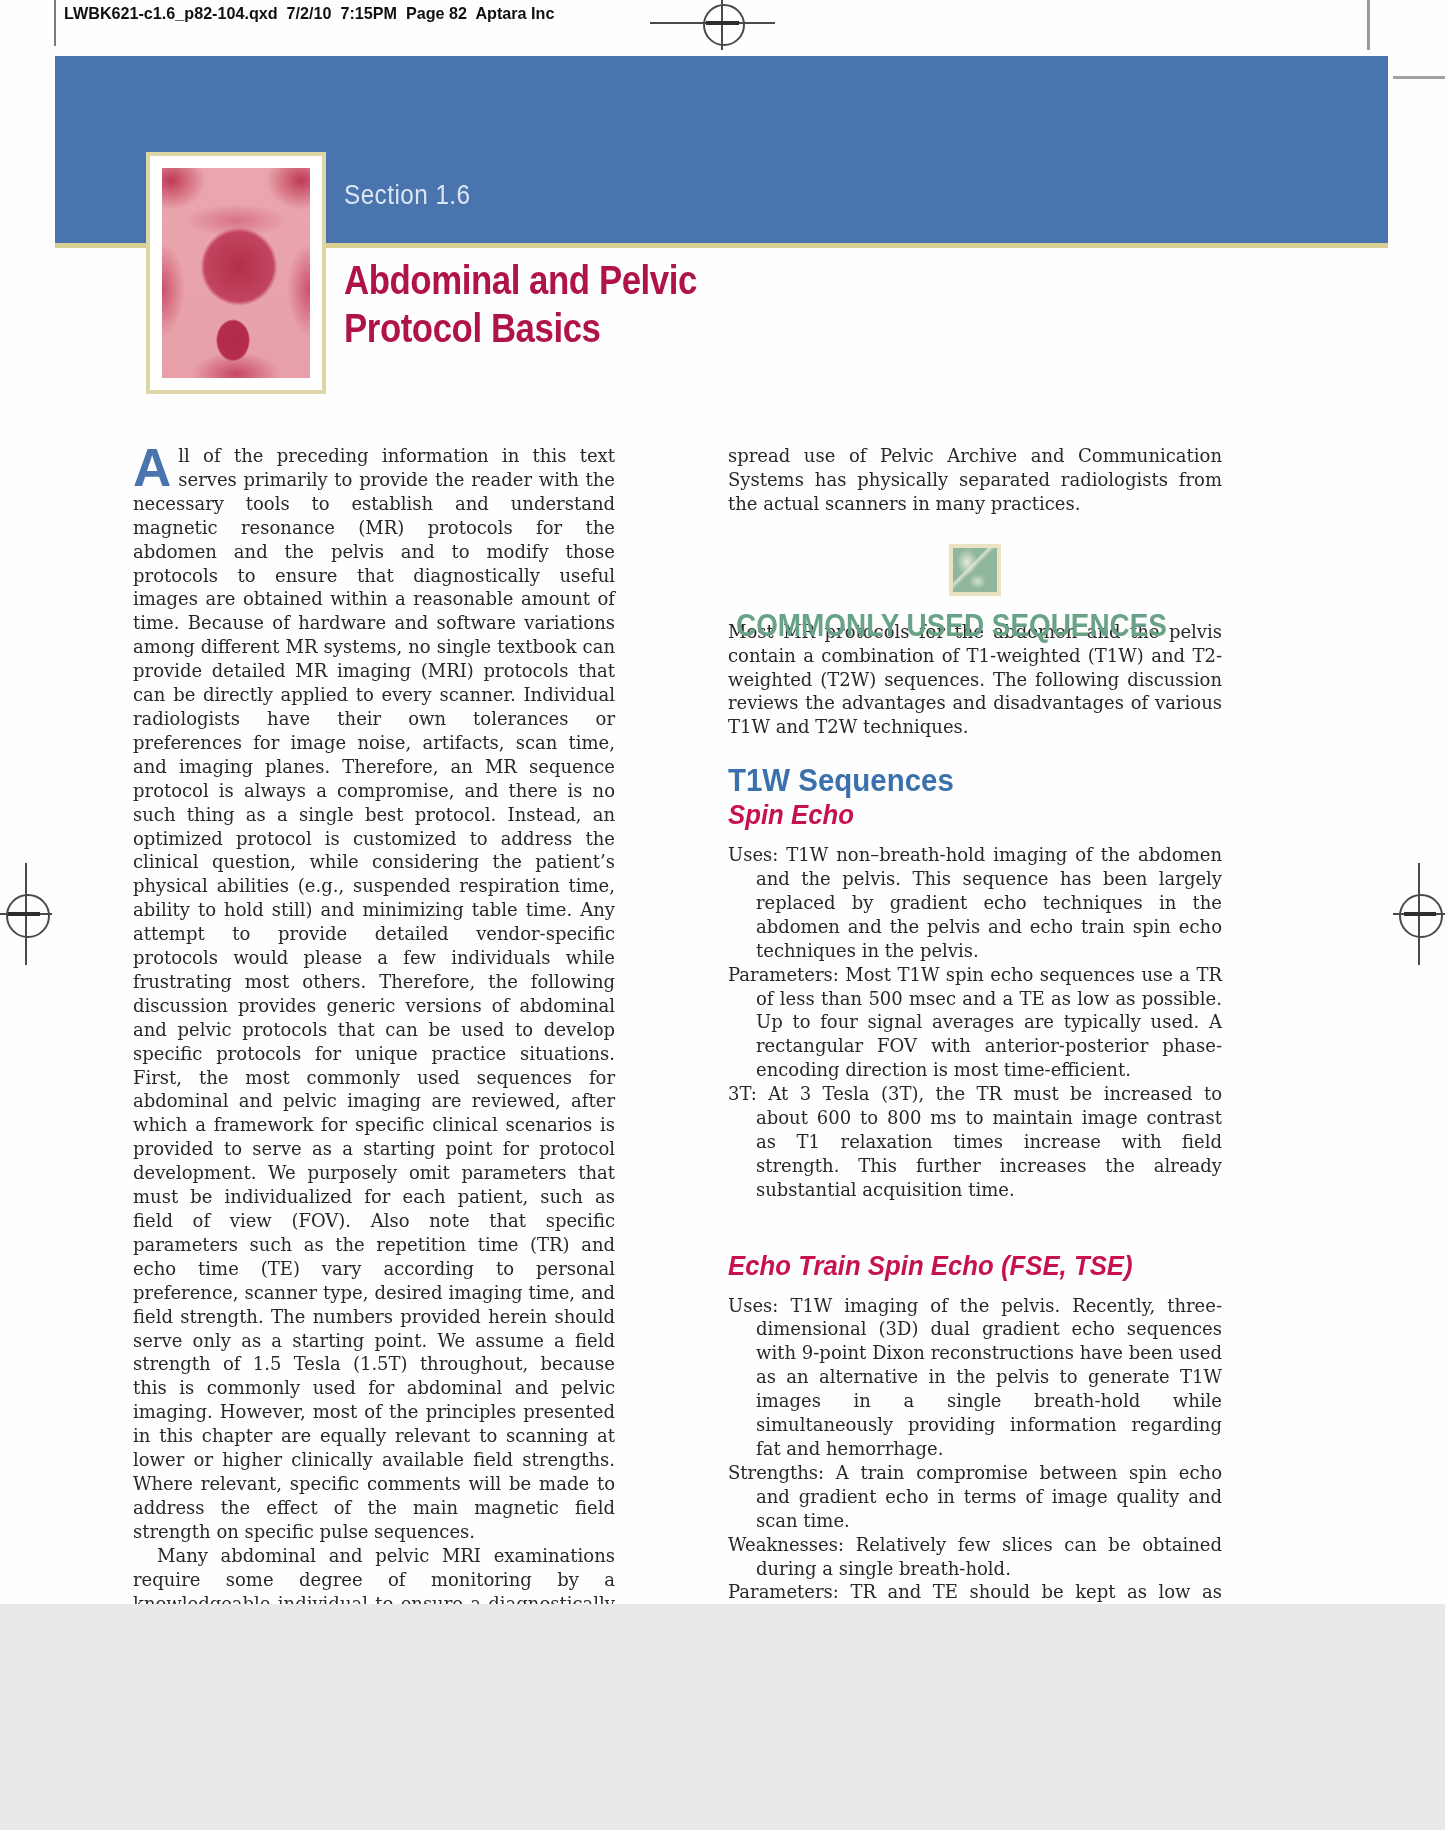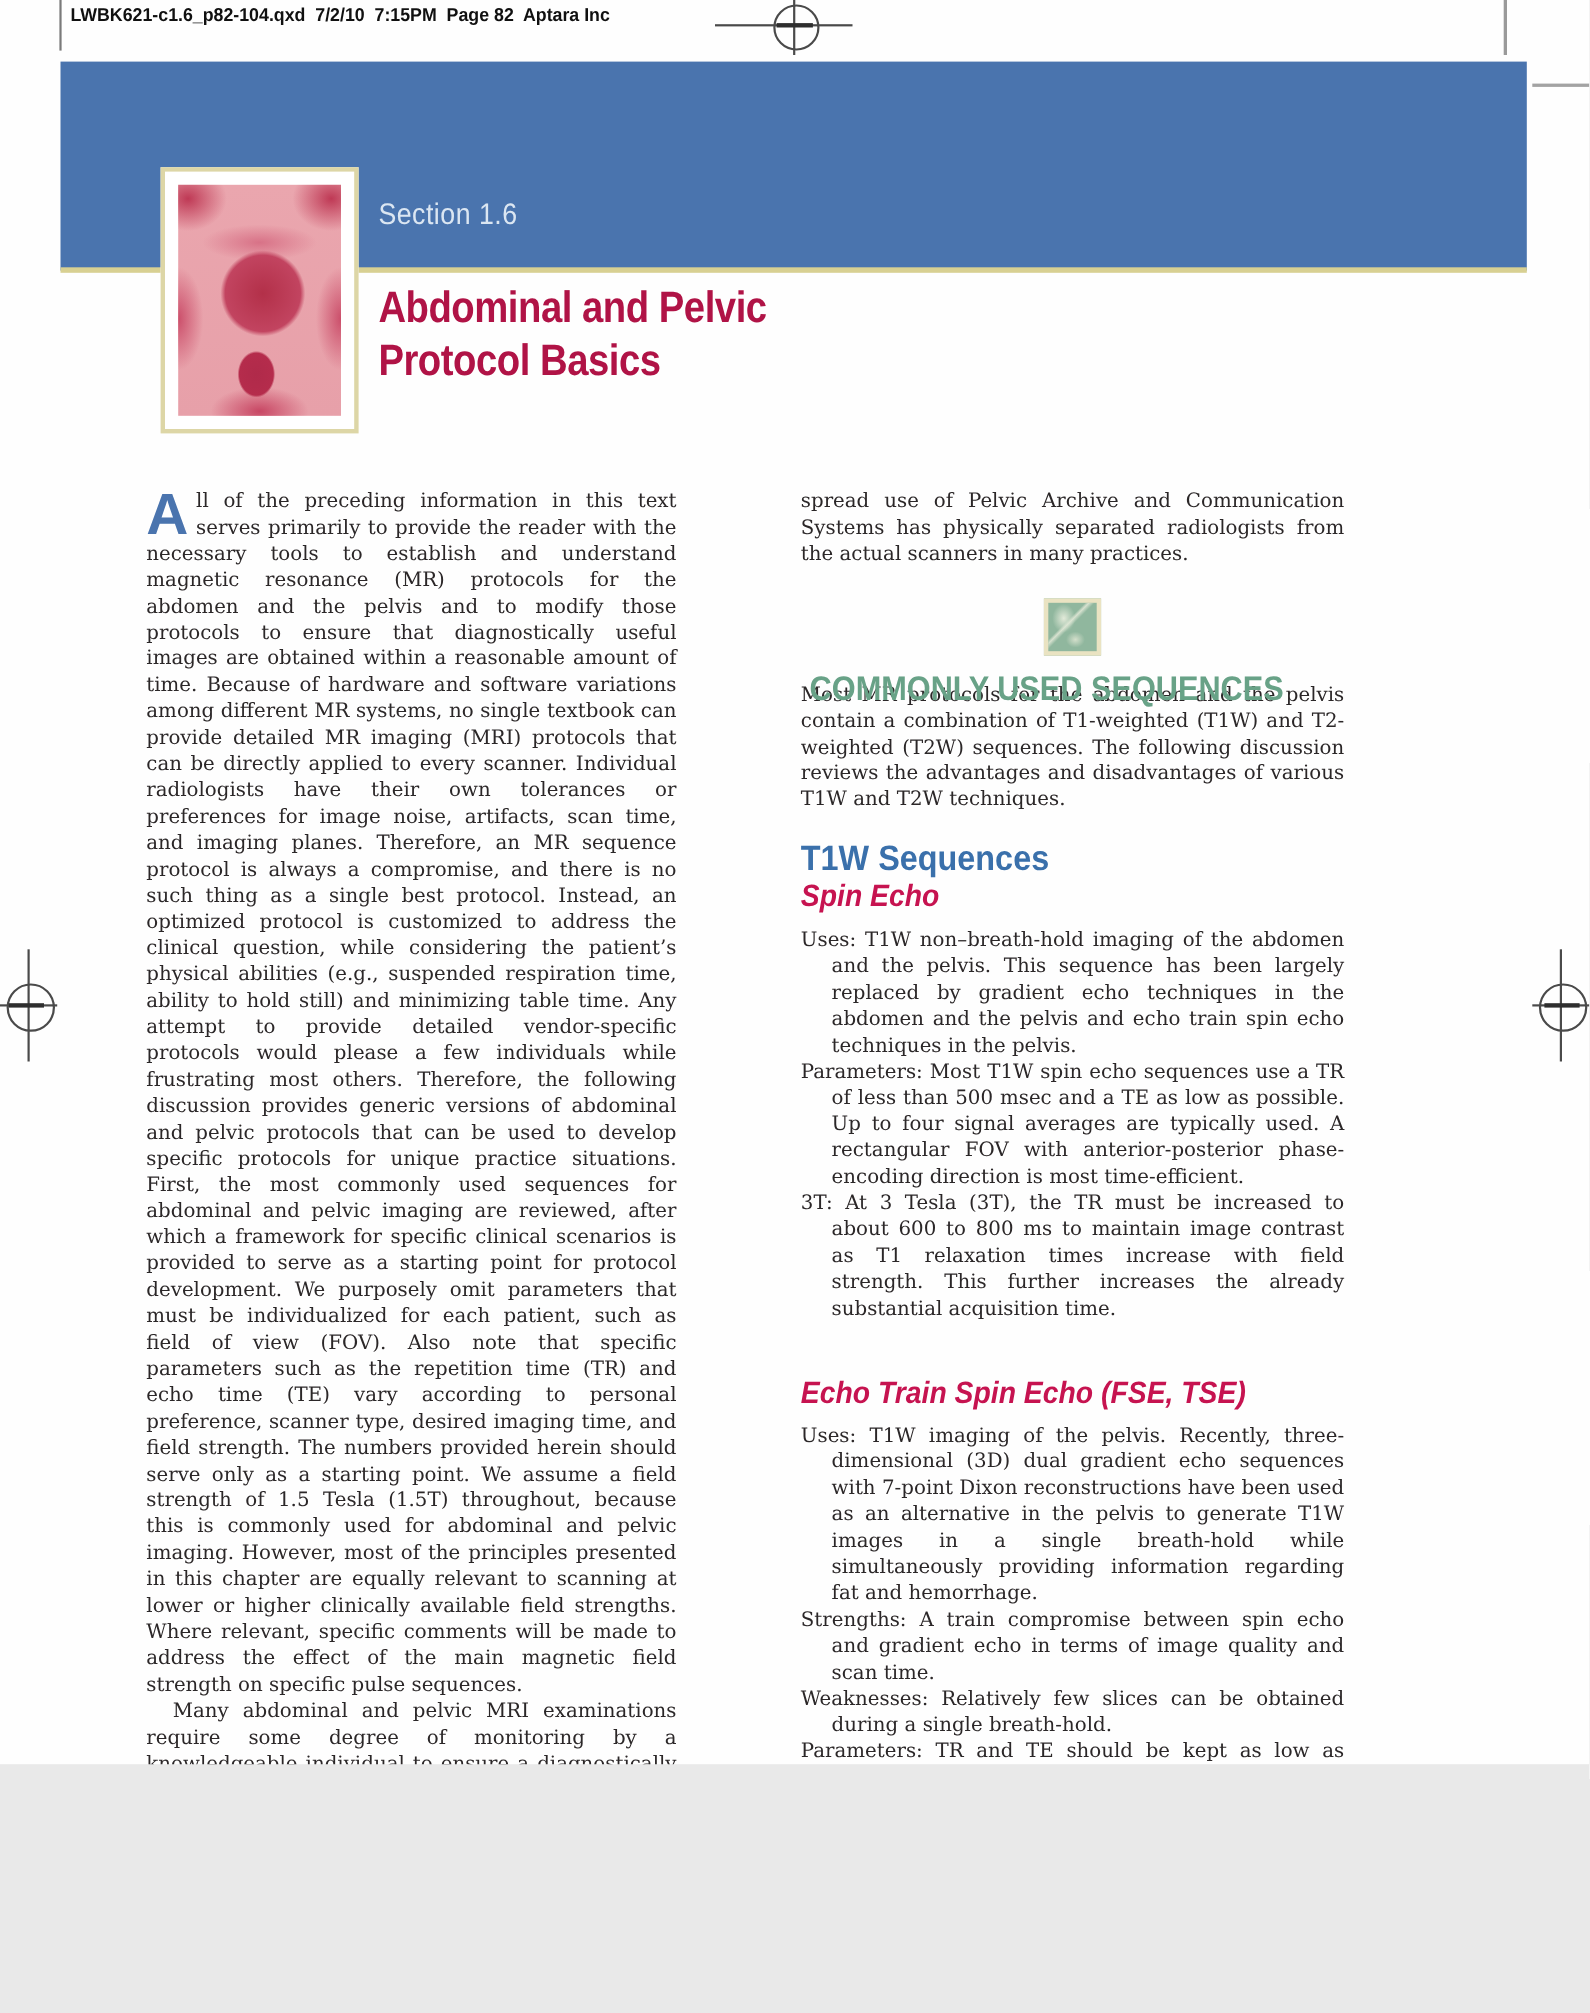--- a/index.html
+++ b/index.html
@@ -108,21 +108,21 @@
 
       <div class="entries">
         <p class="entry"><span>Uses:</span> <span>T1W non–breath-hold imaging of the abdomen and the pelvis. This sequence has been largely replaced by gradient echo techniques in the abdomen and the pelvis and echo train spin echo techniques in the pelvis.</span></p>
         <p class="entry"><span>Parameters:</span> <span>Most T1W spin echo sequences use a TR of less than 500 msec and a TE as low as possible. Up to four signal averages are typically used. A rectangular FOV with anterior-posterior phase-encoding direction is most time-efficient.</span></p>
         <p class="entry"><span>3T:</span> <span>At 3 Tesla (3T), the TR must be increased to about 600 to 800 ms to maintain image contrast as T1 relaxation times increase with field strength. This further increases the already substantial acquisition time.</span></p>
       </div>
 
       <h4 class="h-red second">Echo Train Spin Echo (FSE, TSE)</h4>
 
       <div class="entries">
-        <p class="entry"><span>Uses:</span> <span>T1W imaging of the pelvis. Recently, three-dimensional (3D) dual gradient echo sequences with 7-point Dixon reconstructions have been used as an alternative in the pelvis to generate T1W images in a single breath-hold while simultaneously providing information regarding fat and hemorrhage.</span></p>
+        <p class="entry"><span>Uses:</span> <span>T1W imaging of the pelvis. Recently, three-dimensional (3D) dual gradient echo sequences with 9-point Dixon reconstructions have been used as an alternative in the pelvis to generate T1W images in a single breath-hold while simultaneously providing information regarding fat and hemorrhage.</span></p>
         <p class="entry"><span>Strengths:</span> <span>A train compromise between spin echo and gradient echo in terms of image quality and scan time.</span></p>
         <p class="entry"><span>Weaknesses:</span> <span>Relatively few slices can be obtained during a single breath-hold.</span></p>
         <p class="entry"><span>Parameters:</span> <span>TR and TE should be kept as low as possible. A typical sequence has a TR of less than 500 msec</span></p>
       </div>
     </div>
   </div>
 
   <div class="pageno">82</div>
 
   <div class="mk" style="left:54px;top:0;width:2px;height:46px;background:#7a7a7a;"></div>

